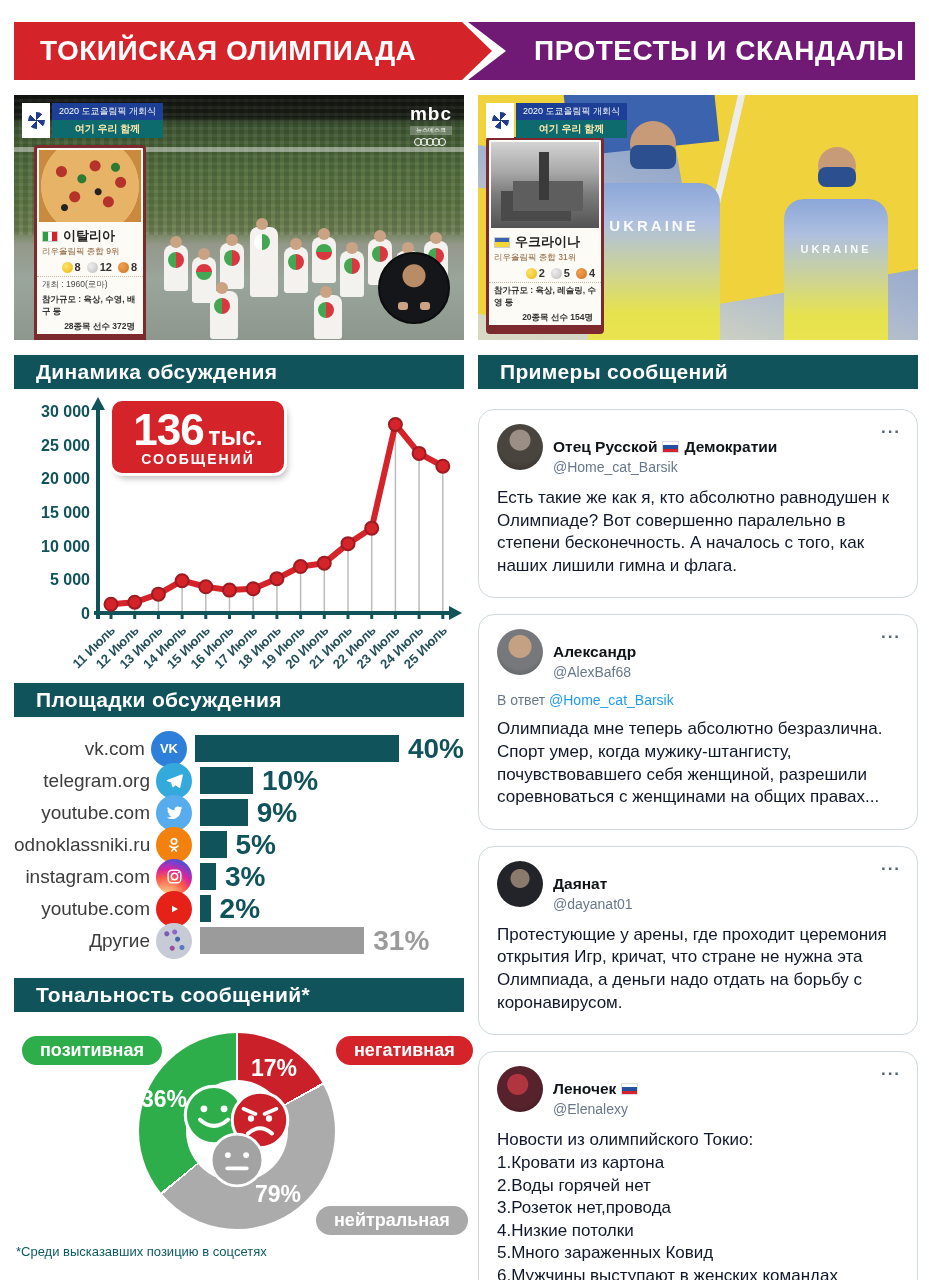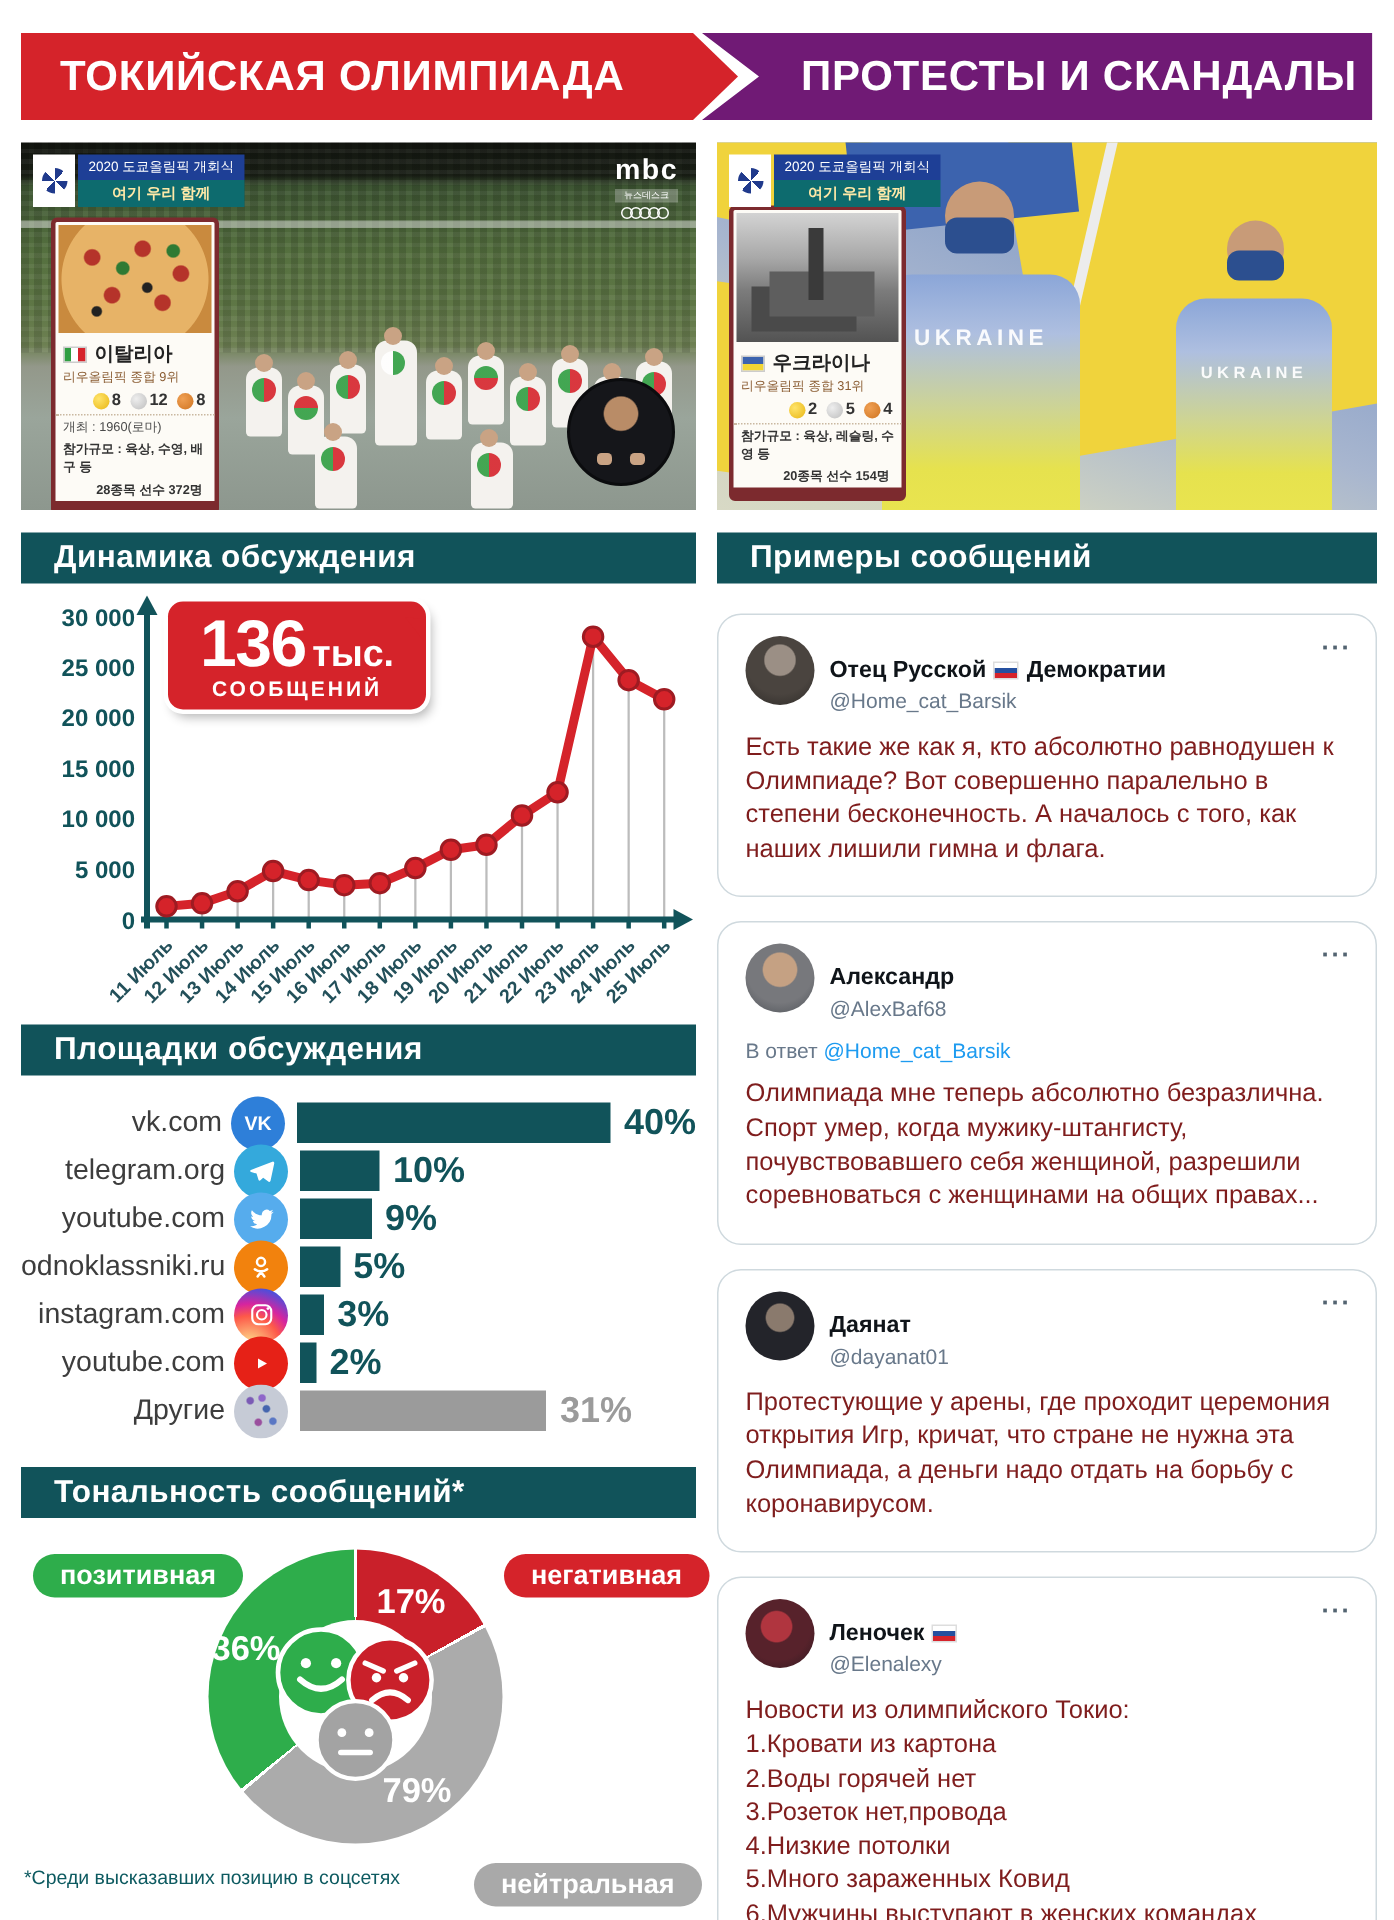--- a/index.html
+++ b/index.html
@@ -122,51 +122,51 @@
   .ic-ok { background:#f2820d; }
   .ic-instagram { background:radial-gradient(circle at 28% 110%, #fdf497 0%, #fd5949 45%, #d6249f 62%, #285aeb 92%); }
   .ic-youtube { background:#e62117; }
   .ic-other { background:#c6cbd6; background-image:
       radial-gradient(circle at 30% 30%, #7b5bb5 0 2px, transparent 3px),
       radial-gradient(circle at 60% 45%, #4565ae 0 2px, transparent 3px),
       radial-gradient(circle at 45% 70%, #9a4f9e 0 2px, transparent 3px),
       radial-gradient(circle at 72% 68%, #5a77c4 0 2px, transparent 3px),
       radial-gradient(circle at 52% 25%, #8f66c9 0 2px, transparent 3px); }
   .bbar { height:27px; }
-  .bval { margin-left:9px; font-size:24px; font-weight:800; }
+  .bval { margin-left:9px; font-size:28px; font-weight:800; }
 
   
   .donut { position:absolute; left:125px; top:55px; width:196px; height:196px; border-radius:50%; }
   .donut::after { content:""; position:absolute; left:50%; top:50%; width:102px; height:102px;
     border-radius:50%; background:#fff; transform:translate(-50%,-50%); }
   .pct { position:absolute; transform:translate(-50%,-50%); color:#fff; font-size:23px; font-weight:700; z-index:3; }
   .pill { position:absolute; color:#fff; font-size:18px; font-weight:800; padding:4px 18px; border-radius:16px; z-index:4; white-space:nowrap; }
   .pill.pos { background:#2ead4b; left:8px; top:58px; }
   .pill.neg { background:#d5232a; left:322px; top:58px; }
-  .pill.neu { background:#a9a9a9; left:302px; top:228px; color:#fff;margin-top:36px; }
+  .pill.neu { background:#a9a9a9; left:302px; top:228px; color:#fff; }
   .face { position:absolute; z-index:5; }
   .footnote { position:absolute; left:2px; top:266px; font-size:13px; color:#0d5a60; }
 
   
   .col-right { position:absolute; left:478px; top:355px; width:440px; }
   .tweets { margin-top:20px; display:flex; flex-direction:column; gap:16px; }
   .tweet { background:#fff; border:1px solid #cfd9de; border-radius:16px; padding:14px 18px 20px; position:relative; }
   .t-head { display:flex; gap:10px; }
   .avatar { width:46px; height:46px; border-radius:50%; flex:none; }
   .av1 { background:radial-gradient(circle at 50% 35%, #9b8f85 0 10px, #4a443f 11px 60%, #2c2926); }
   .av2 { background:radial-gradient(circle at 50% 38%, #c5a183 0 11px, #77787c 12px 60%, #4d5157); }
   .av3 { background:radial-gradient(circle at 50% 38%, #8a7a6d 0 9px, #23242a 10px); }
   .av4 { background:radial-gradient(circle at 45% 40%, #b0353f 0 10px, #57222b 11px 60%, #2e1a20); }
   .t-name { font-size:15.5px; font-weight:700; color:#0f1419; display:flex; align-items:center; gap:5px; margin-top:14px; }
   .flag-ru { width:17px; height:12px; background:linear-gradient(180deg,#fff 0 33%,#2550a0 33% 66%,#d6232b 66%); border:1px solid #ddd; display:inline-block; }
   .t-handle { font-size:14px; color:#68788a; margin-top:3px; }
   .t-more { position:absolute; right:16px; top:12px; color:#536471; font-size:17px; font-weight:700; letter-spacing:1px; cursor:pointer; }
   .t-reply { font-size:14px; color:#68788a; margin-top:12px; }
   .t-reply a { color:#1d9bf0; text-decoration:none; }
-  .t-text { font-size:17px; color:#7f1d1d; line-height:1.33; margin-top:12px; white-space:pre-line; }
+  .t-text { font-size:17px; color:#0f172a; line-height:1.33; margin-top:12px; white-space:pre-line; }
 </style>
 </head>
 <body>
 
 <div class="canvas">
 
   <div class="banner">
     <div class="banner-red">
       <span>ТОКИЙСКАЯ ОЛИМПИАДА</span>
     </div>

